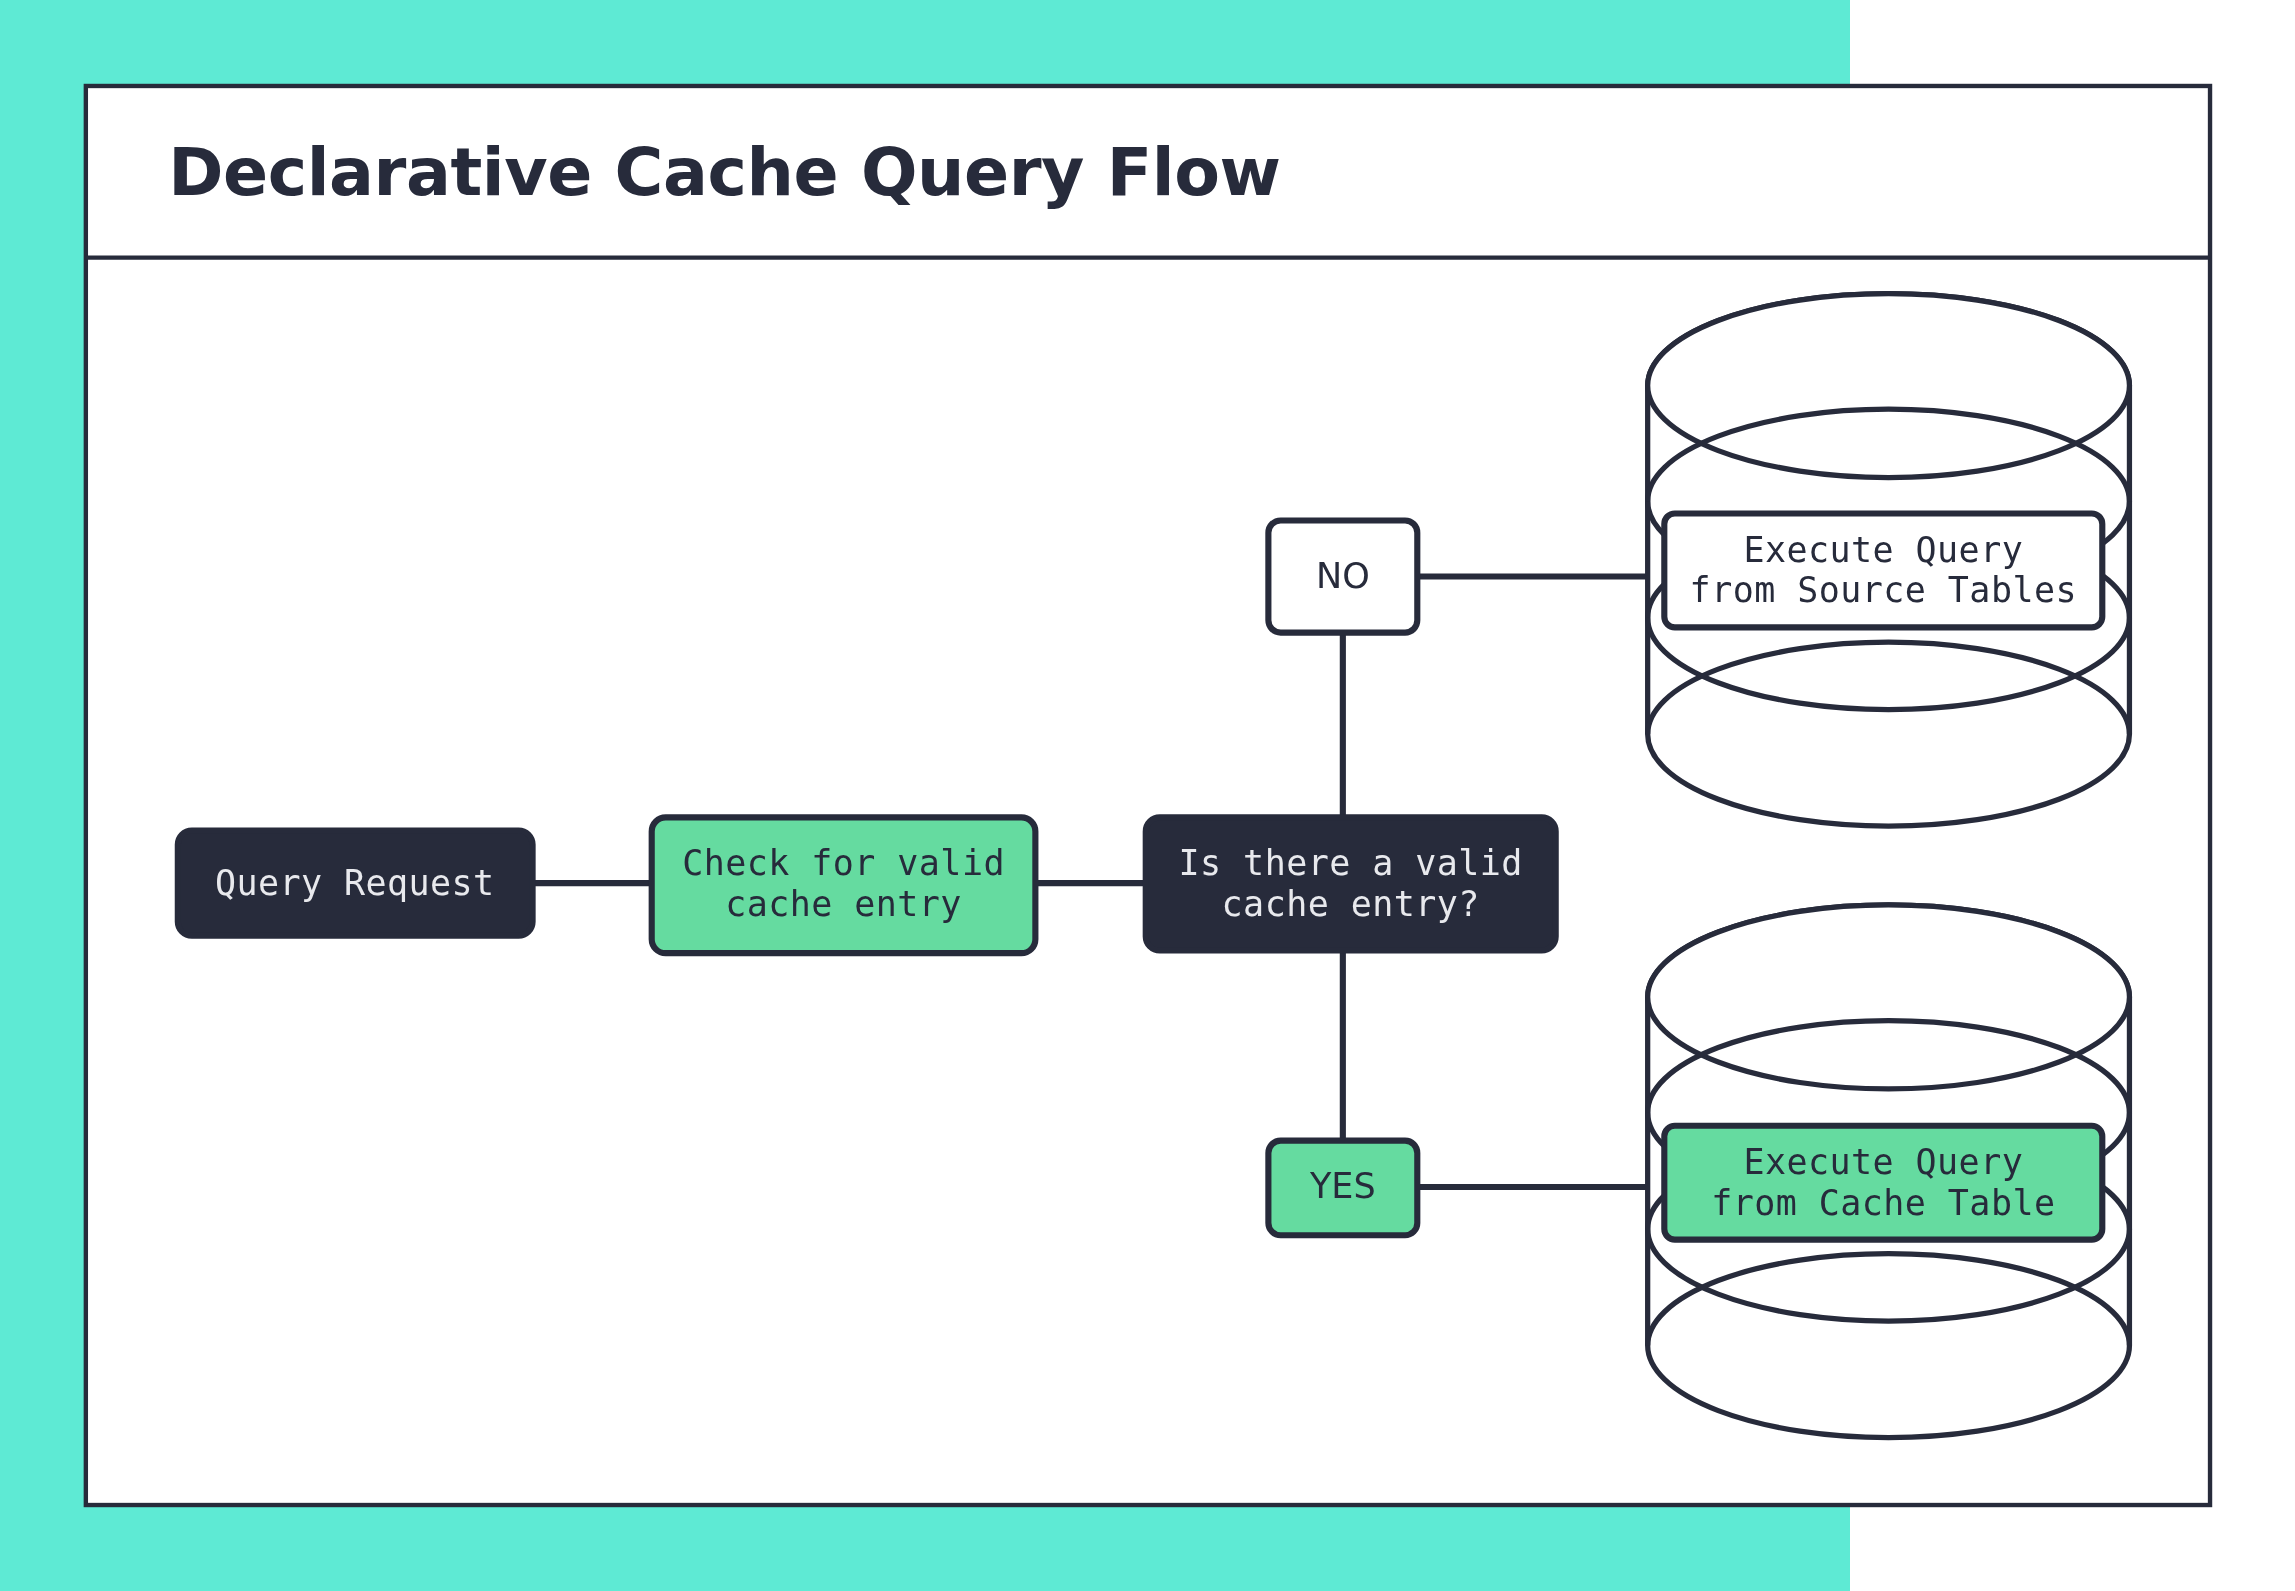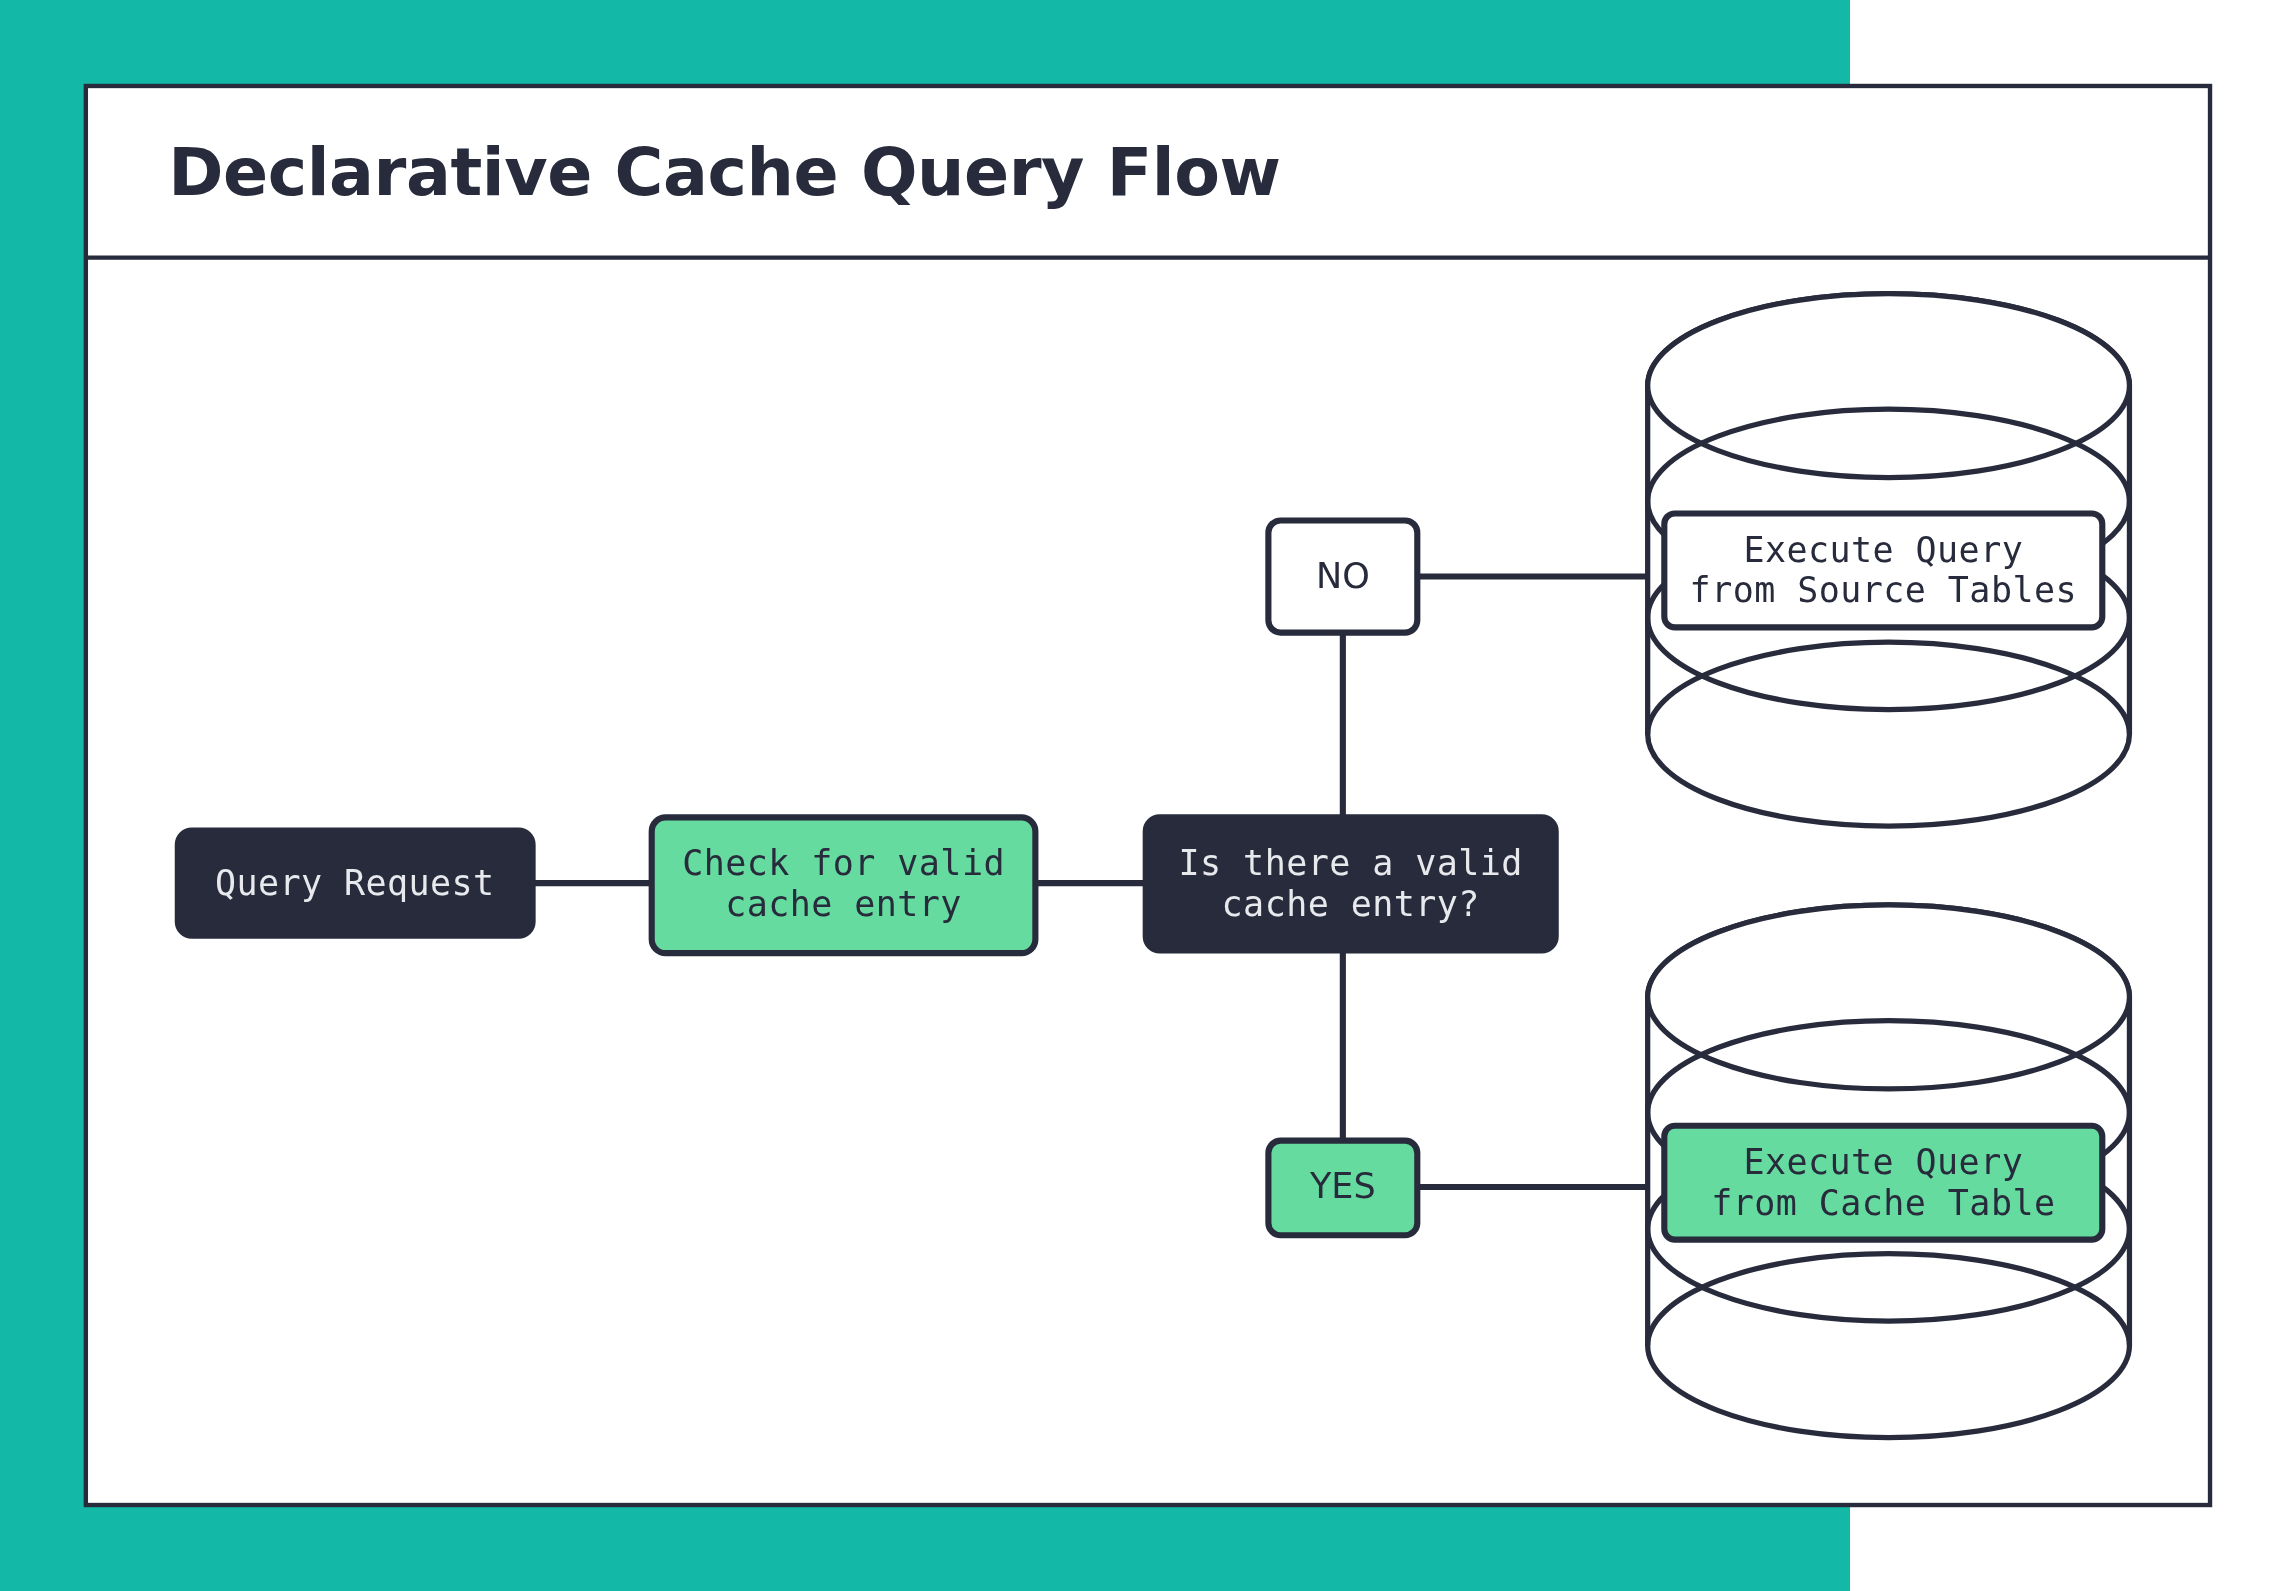--- a/index.html
+++ b/index.html
@@ -10,21 +10,21 @@
   body {
     width: 2295px;
     height: 1591px;
     font-family: "Liberation Sans", sans-serif;
     overflow: hidden;
   }
   #canvas {
     position: relative;
     width: 1850px;
     height: 1591px;
-    background: #14b8a6;
+    background: #5eead4;
   }
   svg.diagram {
     position: absolute;
     top: 0;
     left: 0;
     width: 2295px;
     height: 1591px;
     display: block;
   }
   .frame-rect {

